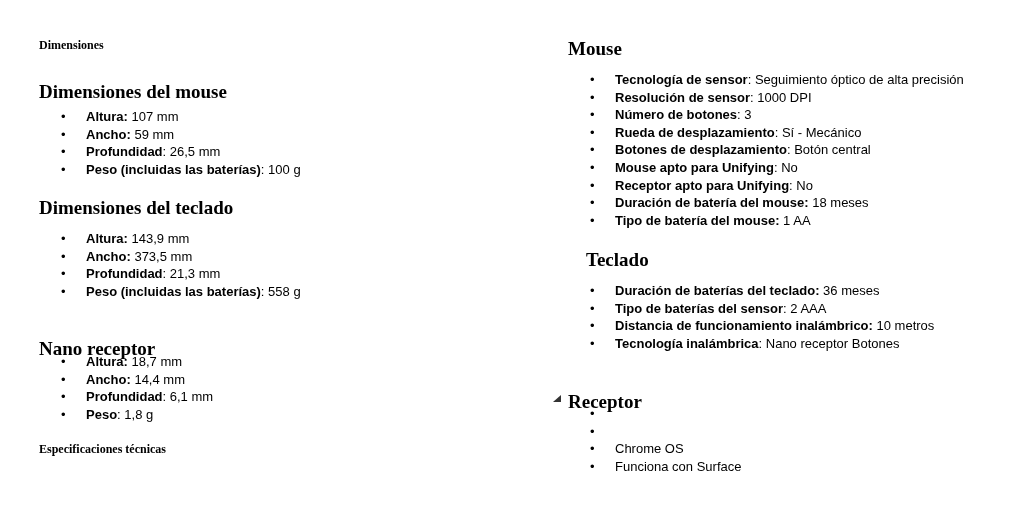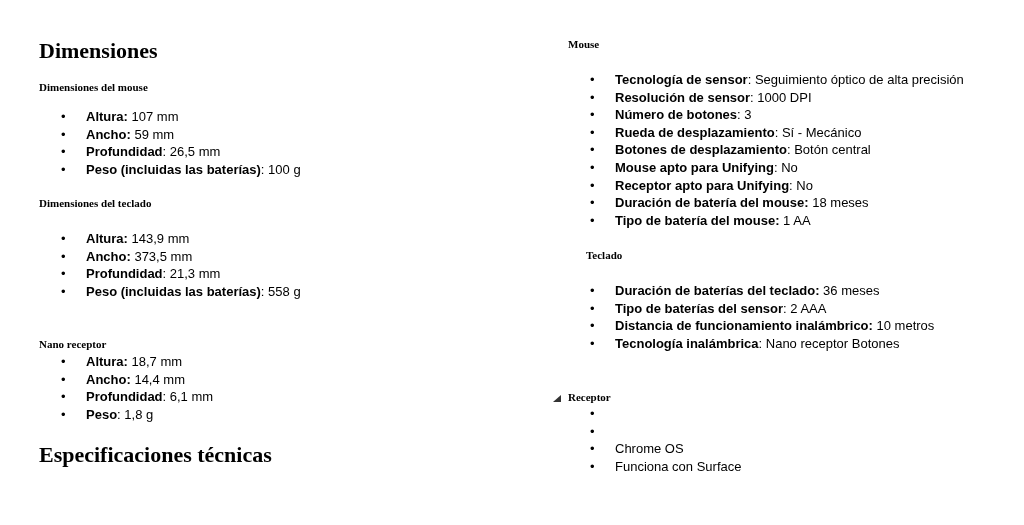--- a/index.html
+++ b/index.html
@@ -1,21 +1,21 @@
 <!DOCTYPE html>
 <html><head>
 <meta charset="utf-8">
 <style>
   html, body { margin: 0; padding: 0; background: #ffffff; }
   body { width: 1024px; height: 525px; position: relative; overflow: hidden; color: #000; }
   .col { position: absolute; top: 0; }
   .col-left { left: 39px; width: 480px; }
   .col-right { left: 568px; width: 440px; }
-  .h2 { font-family: "Liberation Serif", serif; font-weight: bold; font-size: 22px; position: absolute; white-space: nowrap; margin: 0; }
-  .h3 { font-family: "Liberation Serif", serif; font-weight: bold; font-size: 11px; position: absolute; white-space: nowrap; margin: 0; }
+  .h2 { font-family: "Liberation Serif", serif; font-weight: bold; font-size: 12px; position: absolute; white-space: nowrap; margin: 0; }
+  .h3 { font-family: "Liberation Serif", serif; font-weight: bold; font-size: 19px; position: absolute; white-space: nowrap; margin: 0; }
   ul { list-style: none; margin: 0; padding: 0; position: absolute; }
   li { font-family: "Liberation Sans", sans-serif; font-size: 13px; height: 17.6px; line-height: 17.6px; position: relative; white-space: nowrap; padding-left: 47px; }
   li .bullet { position: absolute; left: 22px; top: 0; font-size: 13px; }
   li b { font-weight: bold; }
   .collapse-icon { position: absolute; left: -15px; top: 4px; width: 0; height: 0; border-left: 8px solid transparent; border-bottom: 7px solid #333; }
 </style>
 </head>
 <body>
 
 <div class="col col-left">

